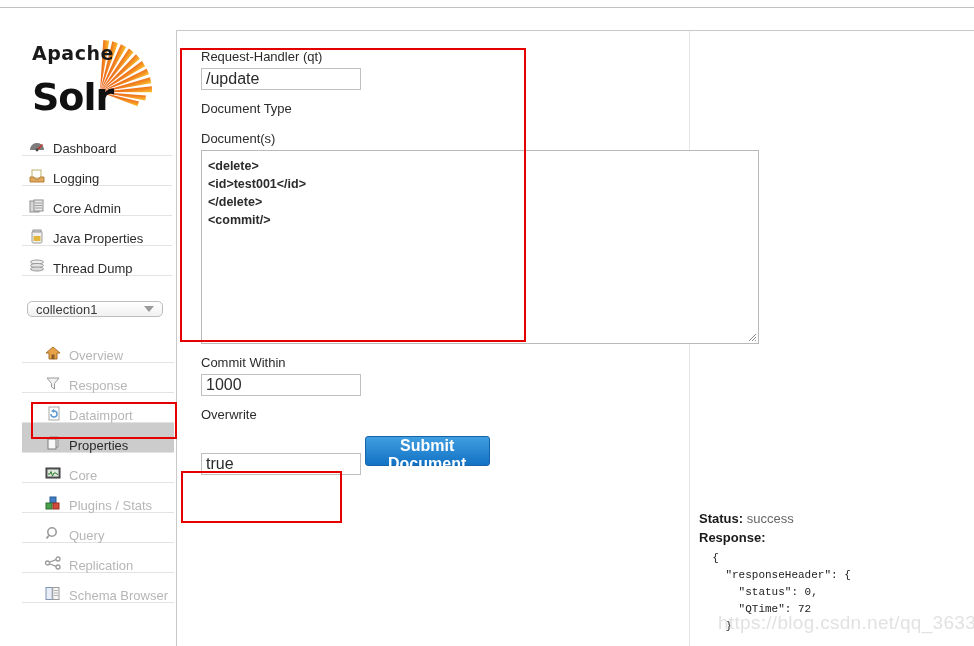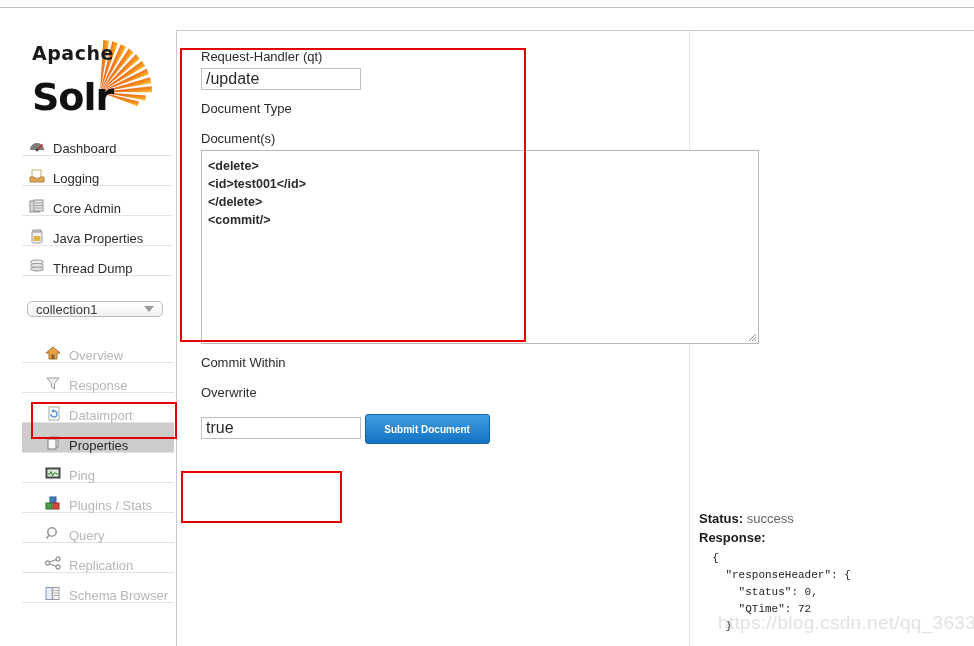--- a/index.html
+++ b/index.html
@@ -112,21 +112,21 @@
     overflow: hidden;
     resize: none; outline: none;
   }
   .resize-grip { position: absolute; right: 2px; bottom: 2px; width: 12px; height: 12px; }
 
   .submit-btn {
     margin-top: 10px;
     width: 125px; height: 30px;
     border: 1px solid #1564a8; border-radius: 3px;
     background: linear-gradient(#3f9ee0, #1372c4);
-    color: #fff; font-size: 10px; font-weight: bold;
+    color: #fff; font-size: 16px; font-weight: bold;
     font-family: "Liberation Sans", sans-serif;
     cursor: pointer; padding: 0;
   }
 
   
   .resp-col { position: absolute; left: 522px; top: 478px; width: 270px; }
   .resp-line { font-size: 13px; color: #2b2b2b; line-height: 19px; }
   .resp-line b { color: #1a1a1a; }
   .resp-status-val { color: #666; }
   .resp-json {
@@ -300,21 +300,21 @@
 
 
       <div class="nav-item">
         <span class="ic">
           <svg viewBox="0 0 18 17" width="18" height="17">
             <rect x="2" y="3" width="14" height="10" fill="#5a5a5a" stroke="#3a3a3a"></rect>
             <rect x="3.5" y="4.5" width="11" height="7" fill="#dfe8df"></rect>
             <polyline points="4,9 6,9 7,6.5 8.5,11 10,8 12,8 13,9.5 14,9" fill="none" stroke="#2f7f2f" stroke-width="1"></polyline>
           </svg>
         </span>
-        <span class="lbl">Ping</span>
+        <span class="lbl">Core</span>
       </div>
 
       <div class="nav-item">
         <span class="ic">
           <svg viewBox="0 0 18 17" width="18" height="17">
             <rect x="6" y="2" width="6" height="6" fill="#3f7ec4" stroke="#2a5d96"></rect>
             <rect x="2" y="8" width="6" height="6" fill="#4aa04a" stroke="#2f6f2f"></rect>
             <rect x="9" y="8" width="6" height="6" fill="#d04b3a" stroke="#9c3125"></rect>
           </svg>
         </span>
@@ -379,20 +379,21 @@
 &lt;commit/&gt;</div>
         <svg class="resize-grip" viewBox="0 0 12 12">
           <line x1="11" y1="4" x2="4" y2="11" stroke="#8a8a8a" stroke-width="1"></line>
           <line x1="11" y1="7" x2="7" y2="11" stroke="#8a8a8a" stroke-width="1"></line>
           <line x1="11" y1="10" x2="10" y2="11" stroke="#8a8a8a" stroke-width="1"></line>
         </svg>
       </div>
 
       <div class="gap"></div>
       <div class="fld-label">Commit Within</div>
+      <input class="txt-input" value="1000" style="">
 
       <div class="gap"></div>
       <div class="fld-label">Overwrite</div>
       <input class="txt-input" value="true" style="">
 
       <button class="submit-btn">Submit Document</button>
     </div>
 
     <div class="resp-col">
       <div class="resp-line">

